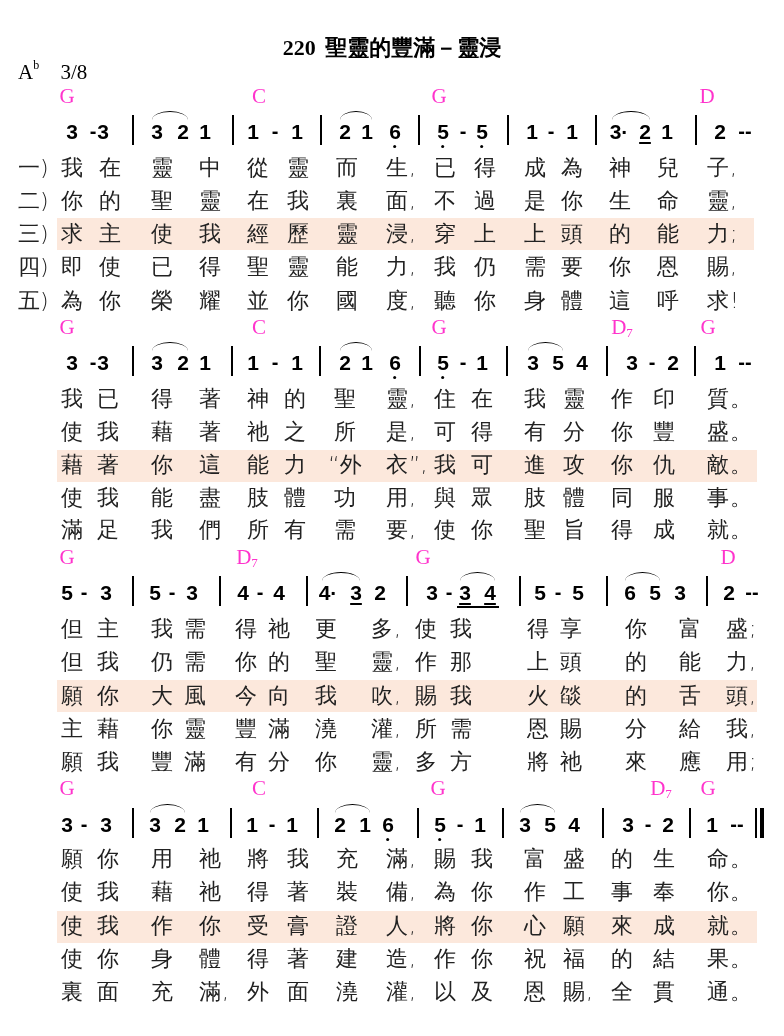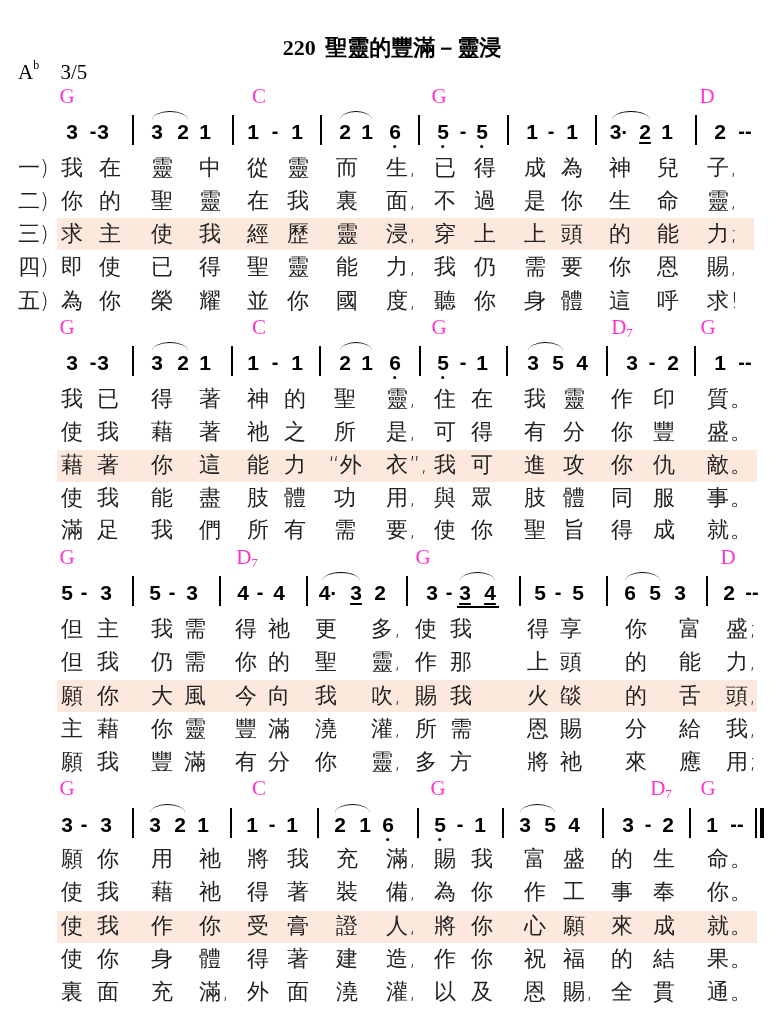--- a/index.html
+++ b/index.html
@@ -38,21 +38,21 @@
 </head>
 <body>
 
 <div id="sheet">
   <div class="abs title">
     <span class="num">220</span>
     <span class="zh">聖靈的豐滿－靈浸</span>
   </div>
   <div class="abs key">
     <span>A</span><sup>b</sup>
-    <span class="meter">3/5</span>
+    <span class="meter">3/8</span>
   </div>
 <div class="abs chord" style="left: 67px; top: 86px;"><span>G</span></div>
     <div class="abs chord" style="left: 259px; top: 86px;"><span>C</span></div>
     <div class="abs chord" style="left: 439px; top: 86px;"><span>G</span></div>
     <div class="abs chord" style="left: 707px; top: 86px;"><span>D</span></div>
     <div class="abs bar" style="left: 132px; top: 115px;"></div>
     <div class="abs bar" style="left: 232px; top: 115px;"></div>
     <div class="abs bar" style="left: 320px; top: 115px;"></div>
     <div class="abs bar" style="left: 418px; top: 115px;"></div>
     <div class="abs bar" style="left: 507px; top: 115px;"></div>

